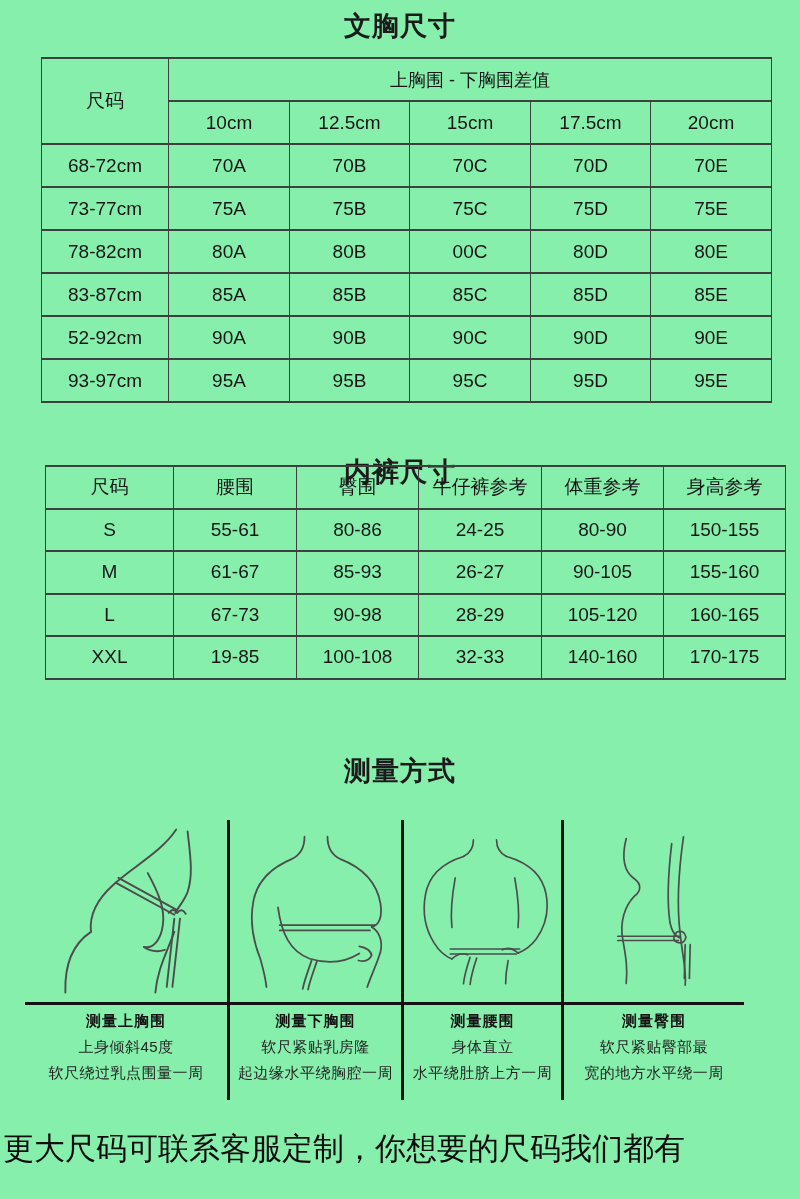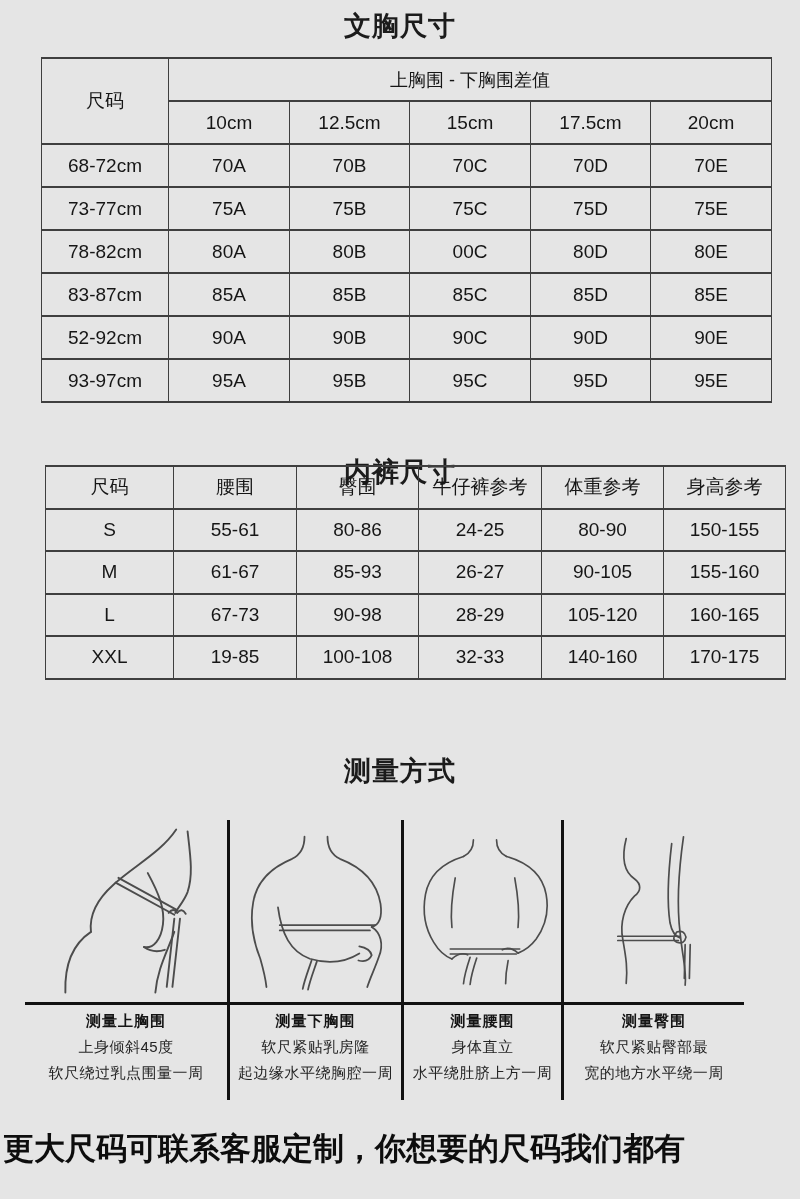--- a/index.html
+++ b/index.html
@@ -1,17 +1,17 @@
 <!DOCTYPE html>
 <html><head>
 <meta charset="utf-8">
 <style>
   html,body { margin:0; padding:0; background:#ffffff; }
   .page {
-    position:relative; width:800px; height:1199px; background:#e5e5e5;
+    position:relative; width:800px; height:1199px; background:#86efac;
     font-family:"Liberation Sans", sans-serif; color:#161616; overflow:hidden;
   }
   .section-title {
     position:absolute; left:0; width:800px; text-align:center;
     font-size:27px; font-weight:600; color:#1b1b1b; letter-spacing:1px;
   }
   #title-bra     { top:8px; }
   #title-panty   { top:454px; }
   #title-measure { top:753px; }
 
@@ -43,21 +43,21 @@
     display:flex; align-items:flex-end; justify-content:center;
   }
   .fig-area svg { display:block; margin-bottom:2px; }
   .fig-area path { fill:none; stroke:#4c4c4c; stroke-width:2; stroke-linecap:round; stroke-linejoin:round; }
   .cap-area { text-align:center; padding-top:7px; }
   .cap-title { font-size:15px; font-weight:700; color:#141414; letter-spacing:1px; }
   .cap-line  { font-size:15px; color:#242424; margin-top:7px; letter-spacing:0.5px; }
 
   .footer-note {
     position:absolute; left:0; top:1128px; width:688px; text-align:center;
-    font-family:"Liberation Serif", serif; font-weight:700; font-size:31px; color:#0d0d0d;
+    font-family:"Liberation Serif", serif; font-weight:400; font-size:31px; color:#0d0d0d;
   }
 </style>
 </head>
 <body>
 
 <div class="page">
 
   <div class="section-title" id="title-bra">文胸尺寸</div>
 
   <table class="size-table" id="bra-table">

